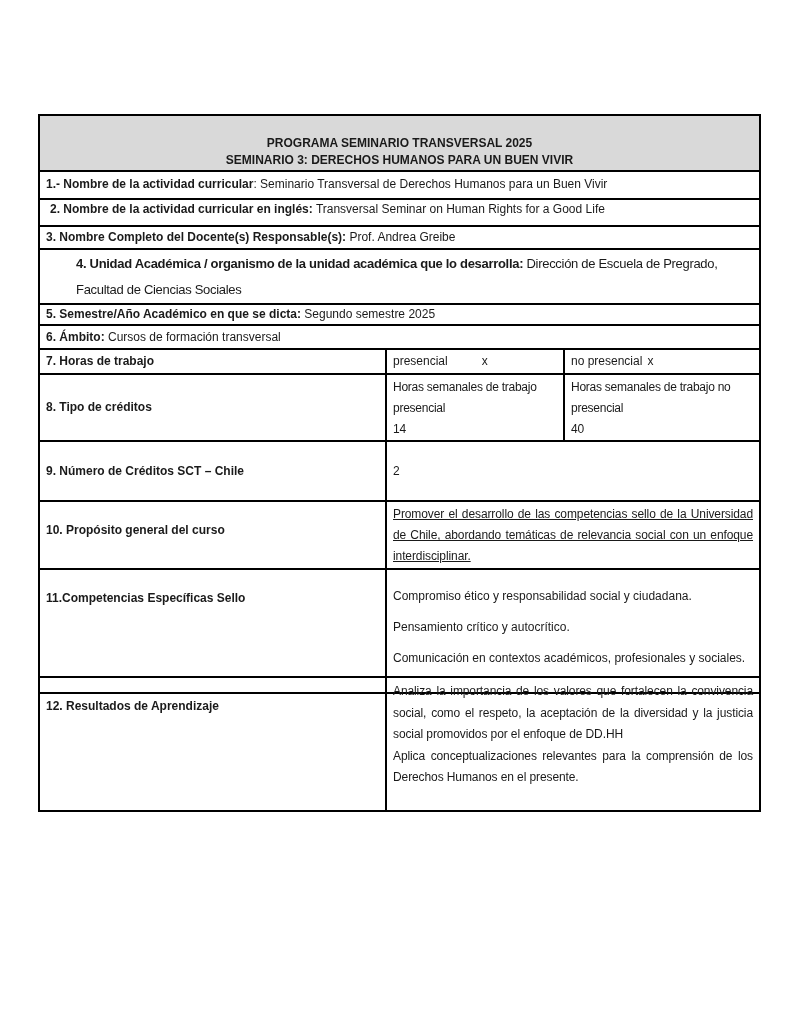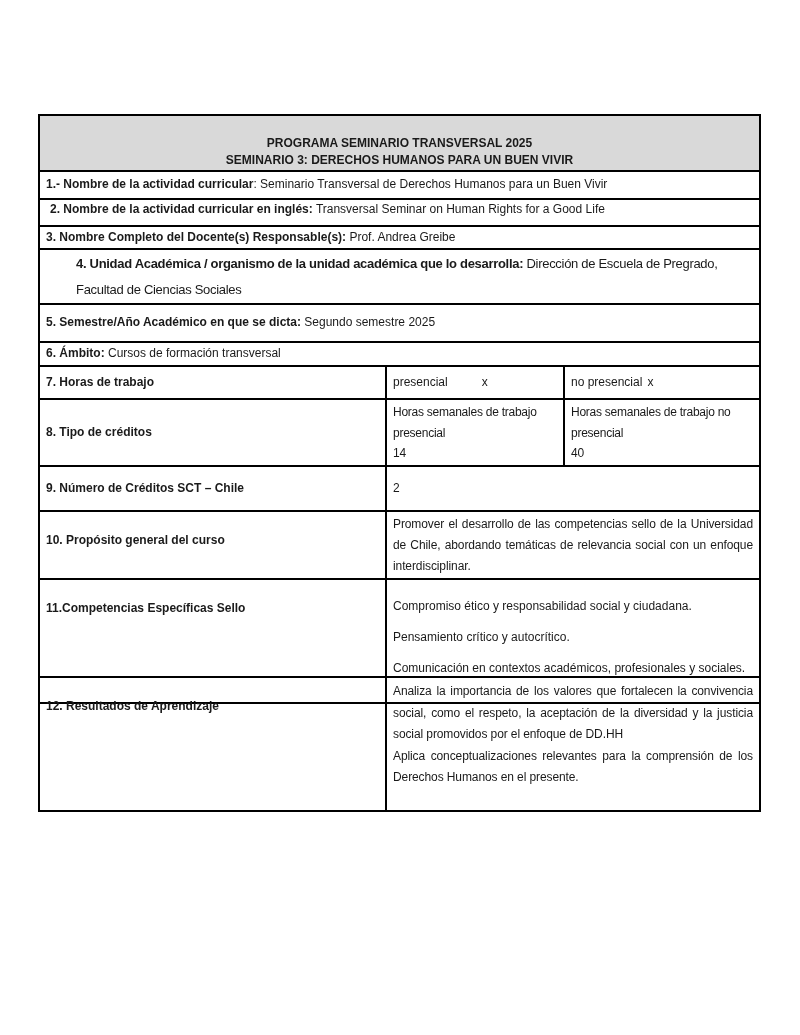--- a/index.html
+++ b/index.html
@@ -39,37 +39,37 @@
     text-align: center;
     font-weight: bold;
     line-height: 17px;
     padding-top: 19px;
   }
   tr.rh-hdr { height: 38px; }
   tr.rh1  { height: 28px; }
   tr.rh2  { height: 18px; }
   tr.rh3  { height: 23px; }
   tr.rh4  { height: 47px; }
-  tr.rh5  { height: 38px; }
+  tr.rh5  { height: 21px; }
   tr.rh6  { height: 24px; }
-  tr.rh7  { height: 33px; margin-top: 24px; }
+  tr.rh7  { height: 25px; margin-top: 24px; }
   tr.rh8  { height: 58px; }
-  tr.rh9  { height: 45px; }
+  tr.rh9  { height: 60px; }
   tr.rh10 { height: 64px; }
   tr.rh11 { height: 124px; }
   tr.rh12 { height: 134px; }
 
   td.vbottom { vertical-align: bottom; padding-bottom: 7px; padding-left: 10px; }
   td.vtop { vertical-align: top; padding-top: 20px; }
   td.tight { letter-spacing: -0.3px; font-size: 13px; line-height: 1.95; padding-left: 36px; }
   td.cell78 { vertical-align: top; padding-top: 2px; line-height: 1.72; letter-spacing: -0.25px; }
   .xgap { display: inline-block; margin-left: 34px; }
   .xgap2 { display: inline-block; margin-left: 5px; }
   td.justify { text-align: justify; }
-  td.cell10 { vertical-align: top; padding-top: 2px; line-height: 1.75; letter-spacing: -0.1px; }
+  td.cell10 { vertical-align: top; padding-top: 2px; line-height: 1.75; letter-spacing: -0.1px; text-decoration: underline; }
   td.cell11 { vertical-align: top; }
   .c11-item { margin-top: 14px; line-height: 1.4; text-align: justify; }
   .c11-item:first-child { margin-top: 17px; }
   td.cell12 { vertical-align: top; padding-top: 3px; line-height: 1.8; letter-spacing: -0.1px; }
   .c12-para { text-align: justify; }
 </style>
 </head>
 <body>
 
 <div class="page">

